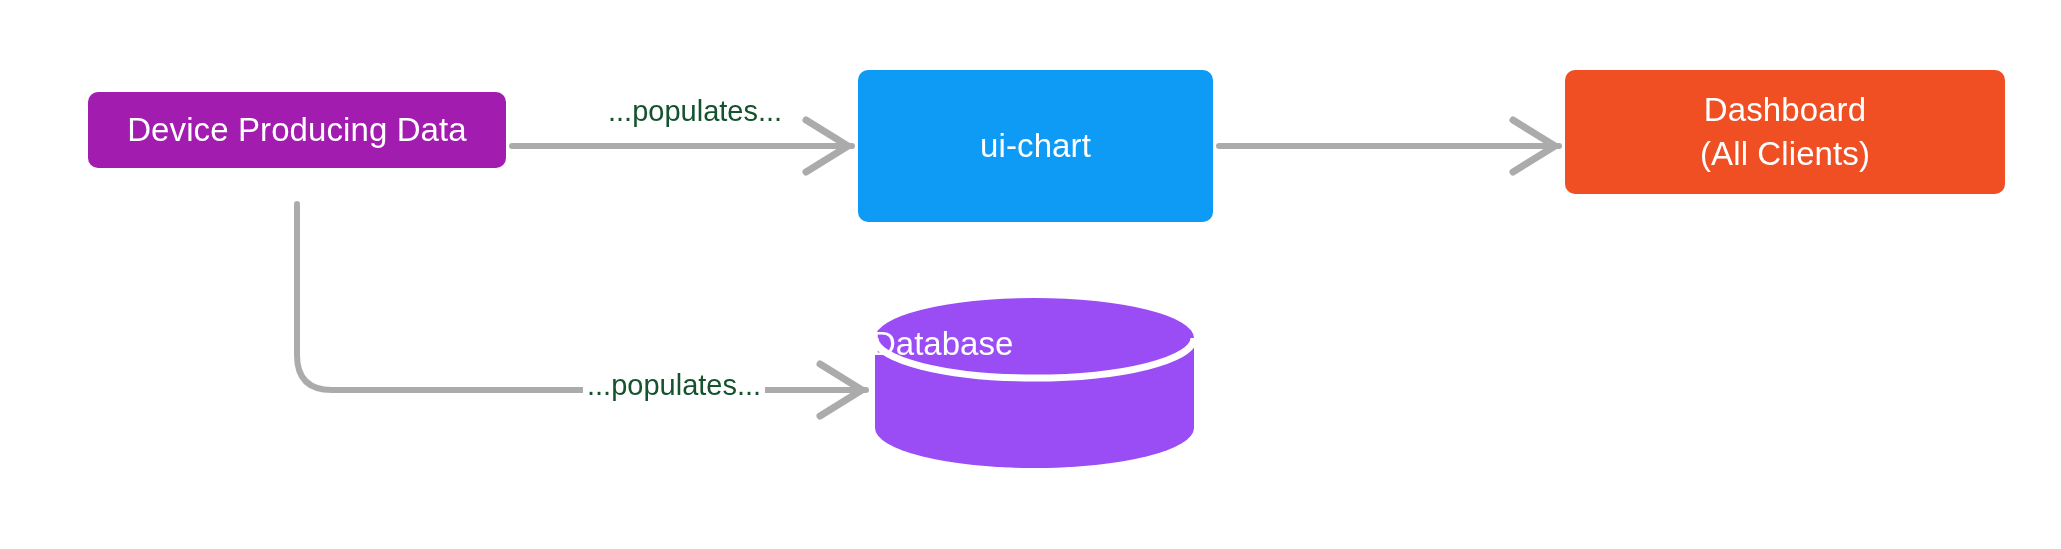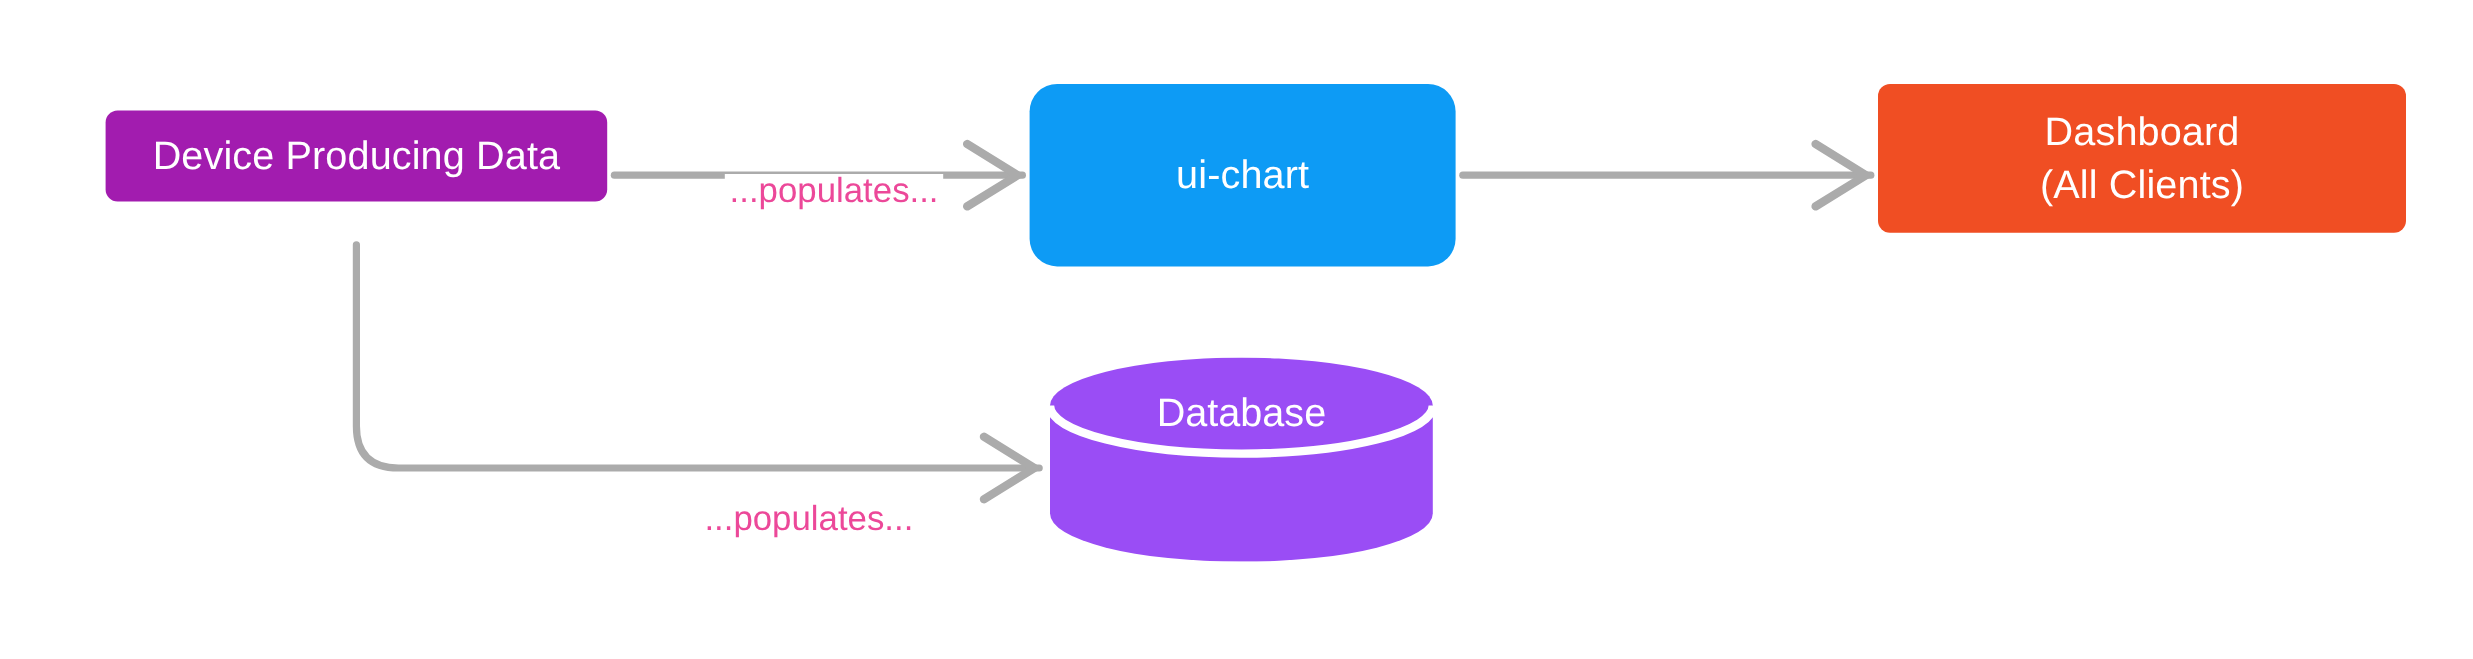--- a/index.html
+++ b/index.html
@@ -57,21 +57,20 @@
     background: #a21caf;
     font-size: 33px;
   }
   #node-uichart {
     left: 858px;
     top: 70px;
     width: 355px;
     height: 152px;
     background: #0D9BF5;
     font-size: 33px;
-    border-radius: 23px;
   }
   #node-dashboard {
     left: 1565px;
     top: 70px;
     width: 440px;
     height: 124px;
     background: #F04E23;
     font-size: 33px;
   }
 
@@ -89,38 +88,36 @@
     left: 0;
     top: 0;
     width: 325px;
     height: 170px;
   }
   #db-text {
     position: absolute;
     left: 0;
     top: 26px;
     width: 325px;
-    text-align: center;
     color: #ffffff;
     font-size: 33px;
     line-height: 1.2;
     pointer-events: none;
   }
 
   
   .edge-label {
     position: absolute;
     z-index: 3;
-    color: #ec4899;
+    color: #14532d;
     font-size: 29px;
     white-space: nowrap;
     background: #ffffff;
     padding: 0 4px;
     line-height: 1;
-    margin-top: 48px;
   }
   #label-e1 { left: 604px;  top: 97px; }
   #label-e2 { left: 1278px; top: 97px; }
   #label-e3 { left: 583px;  top: 371px; }
 </style>
 </head>
 <body>
 
 <div id="canvas">
 

